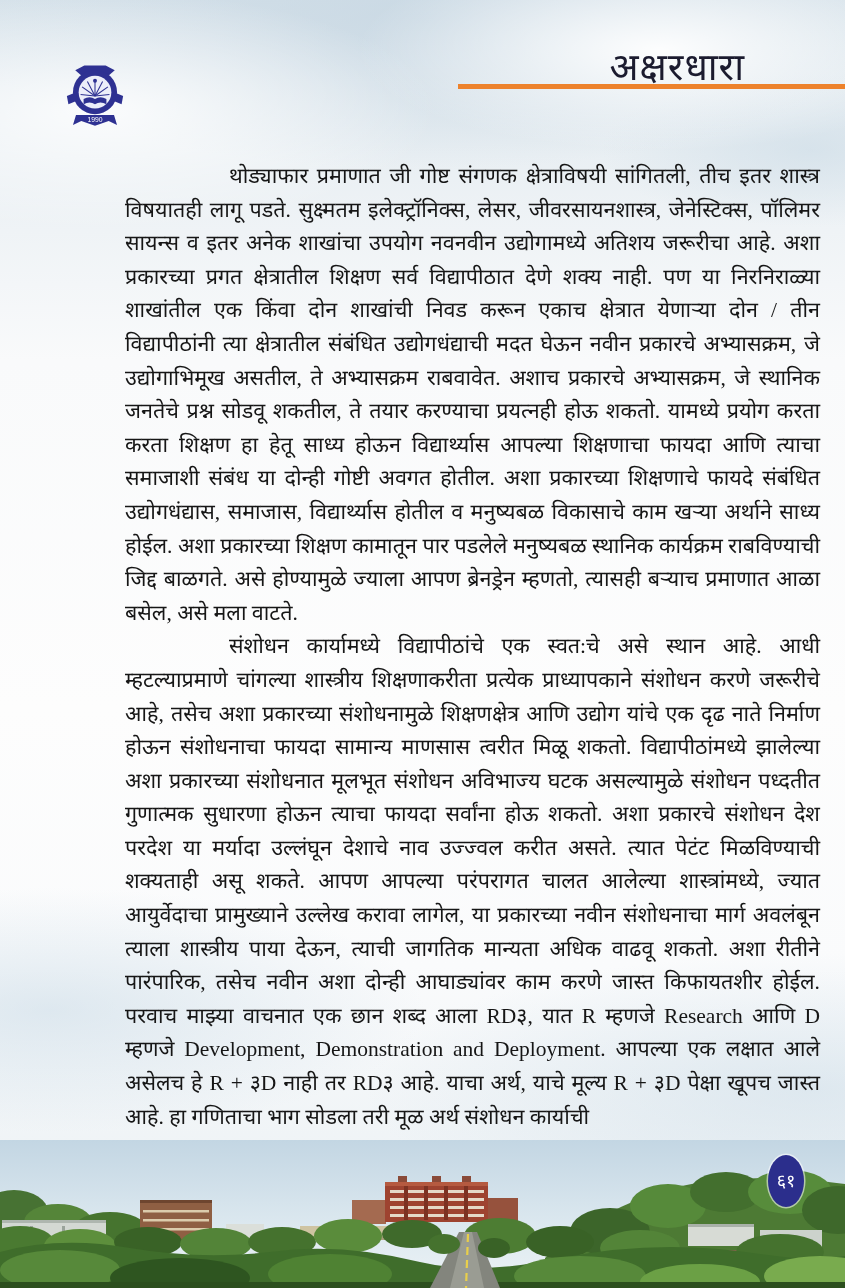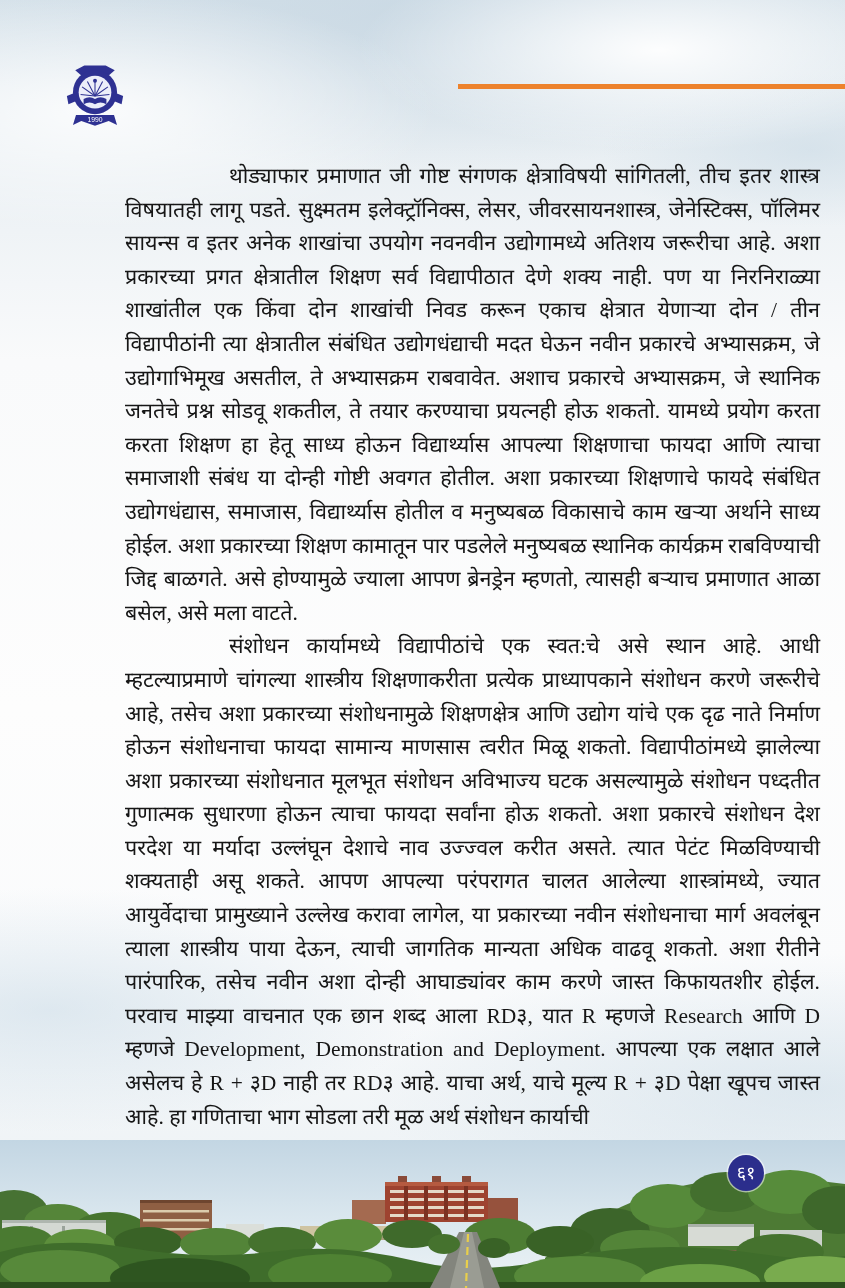--- a/index.html
+++ b/index.html
@@ -30,21 +30,21 @@
   .content{
     position:absolute;left:77px;top:160px;width:695px;
     font-size:21.5px;line-height:33.6px;color:#161616;
     text-align:justify;
     margin-left:48px;
   }
   .content p{margin:0;text-indent:104px;}
   
   .photo{position:absolute;left:0;bottom:0;width:845px;height:148px;display:block;}
   .page-badge{
-    position:absolute;left:728px;top:1155px;width:36px;height:36px;
+    position:absolute;left:768px;top:1155px;width:36px;height:52px;
     background:#2b2e8c;border-radius:50%;z-index:3;
     display:flex;align-items:center;justify-content:center;
     color:#fff;font-size:18px;line-height:1;
     box-shadow:0 0 0 1.5px rgba(255,255,255,.55);
     text-align:right;
   }
 </style>
 </head>
 <body>
 
@@ -65,20 +65,21 @@
     </g>
     <circle cx="50" cy="30" r="2.6" fill="#2E3192"></circle>
     <path d="M35 54 Q43 49 50 54 Q57 49 65 54 L65 61 Q57 56 50 61 Q43 56 35 61 Z" fill="#2E3192"></path>
     <path d="M13 50 L25 45 L27 56 L15 61 Z" fill="#2E3192"></path>
     <path d="M87 50 L75 45 L73 56 L85 61 Z" fill="#2E3192"></path>
     <path d="M25 75 L75 75 L79 88 L68 83 L50 89 L32 83 L21 88 Z" fill="#2E3192"></path>
     <text x="50" y="84" text-anchor="middle" font-size="9" fill="#ffffff" font-family="Liberation Sans, sans-serif">1990</text>
   </svg>
 
   <div class="head-rule"></div>
+  <h1 class="page-title">अक्षरधारा</h1>
 
   <main class="content">
     <p>थोड्याफार प्रमाणात जी गोष्ट संगणक क्षेत्राविषयी सांगितली, तीच इतर शास्त्र विषयातही लागू पडते. सुक्ष्मतम इलेक्ट्रॉनिक्स, लेसर, जीवरसायनशास्त्र, जेनेस्टिक्स, पॉलिमर सायन्स व इतर अनेक शाखांचा उपयोग नवनवीन उद्योगामध्ये अतिशय जरूरीचा आहे. अशा प्रकारच्या प्रगत क्षेत्रातील शिक्षण सर्व विद्यापीठात देणे शक्य नाही. पण या निरनिराळ्या शाखांतील एक किंवा दोन शाखांची निवड करून एकाच क्षेत्रात येणाऱ्या दोन / तीन विद्यापीठांनी त्या क्षेत्रातील संबंधित उद्योगधंद्याची मदत घेऊन नवीन प्रकारचे अभ्यासक्रम, जे उद्योगाभिमूख असतील, ते अभ्यासक्रम राबवावेत. अशाच प्रकारचे अभ्यासक्रम, जे स्थानिक जनतेचे प्रश्न सोडवू शकतील, ते तयार करण्याचा प्रयत्नही होऊ शकतो. यामध्ये प्रयोग करता करता शिक्षण हा हेतू साध्य होऊन विद्यार्थ्यास आपल्या शिक्षणाचा फायदा आणि त्याचा समाजाशी संबंध या दोन्ही गोष्टी अवगत होतील. अशा प्रकारच्या शिक्षणाचे फायदे संबंधित उद्योगधंद्यास, समाजास, विद्यार्थ्यास होतील व मनुष्यबळ विकासाचे काम खऱ्या अर्थाने साध्य होईल. अशा प्रकारच्या शिक्षण कामातून पार पडलेले मनुष्यबळ स्थानिक कार्यक्रम राबविण्याची जिद्द बाळगते. असे होण्यामुळे ज्याला आपण ब्रेनड्रेन म्हणतो, त्यासही बऱ्याच प्रमाणात आळा बसेल, असे मला वाटते.</p>
     <p>संशोधन कार्यामध्ये विद्यापीठांचे एक स्वत:चे असे स्थान आहे. आधी म्हटल्याप्रमाणे चांगल्या शास्त्रीय शिक्षणाकरीता प्रत्येक प्राध्यापकाने संशोधन करणे जरूरीचे आहे, तसेच अशा प्रकारच्या संशोधनामुळे शिक्षणक्षेत्र आणि उद्योग यांचे एक दृढ नाते निर्माण होऊन संशोधनाचा फायदा सामान्य माणसास त्वरीत मिळू शकतो. विद्यापीठांमध्ये झालेल्या अशा प्रकारच्या संशोधनात मूलभूत संशोधन अविभाज्य घटक असल्यामुळे संशोधन पध्दतीत गुणात्मक सुधारणा होऊन त्याचा फायदा सर्वांना होऊ शकतो. अशा प्रकारचे संशोधन देश परदेश या मर्यादा उल्लंघून देशाचे नाव उज्ज्वल करीत असते. त्यात पेटंट मिळविण्याची शक्यताही असू शकते. आपण आपल्या परंपरागत चालत आलेल्या शास्त्रांमध्ये, ज्यात आयुर्वेदाचा प्रामुख्याने उल्लेख करावा लागेल, या प्रकारच्या नवीन संशोधनाचा मार्ग अवलंबून त्याला शास्त्रीय पाया देऊन, त्याची जागतिक मान्यता अधिक वाढवू शकतो. अशा रीतीने पारंपारिक, तसेच नवीन अशा दोन्ही आघाड्यांवर काम करणे जास्त किफायतशीर होईल. परवाच माझ्या वाचनात एक छान शब्द आला RD३, यात R म्हणजे Research आणि D म्हणजे Development, Demonstration and Deployment. आपल्या एक लक्षात आले असेलच हे R + ३D नाही तर RD३ आहे. याचा अर्थ, याचे मूल्य R + ३D पेक्षा खूपच जास्त आहे. हा गणिताचा भाग सोडला तरी मूळ अर्थ संशोधन कार्याची</p>
   </main>
 
   <svg class="photo" viewBox="0 0 845 148" preserveAspectRatio="none" aria-hidden="true">
     <defs>
       <linearGradient id="skyg" x1="0" y1="0" x2="0" y2="1">
         <stop offset="0" stop-color="#c3d6e3"></stop>

